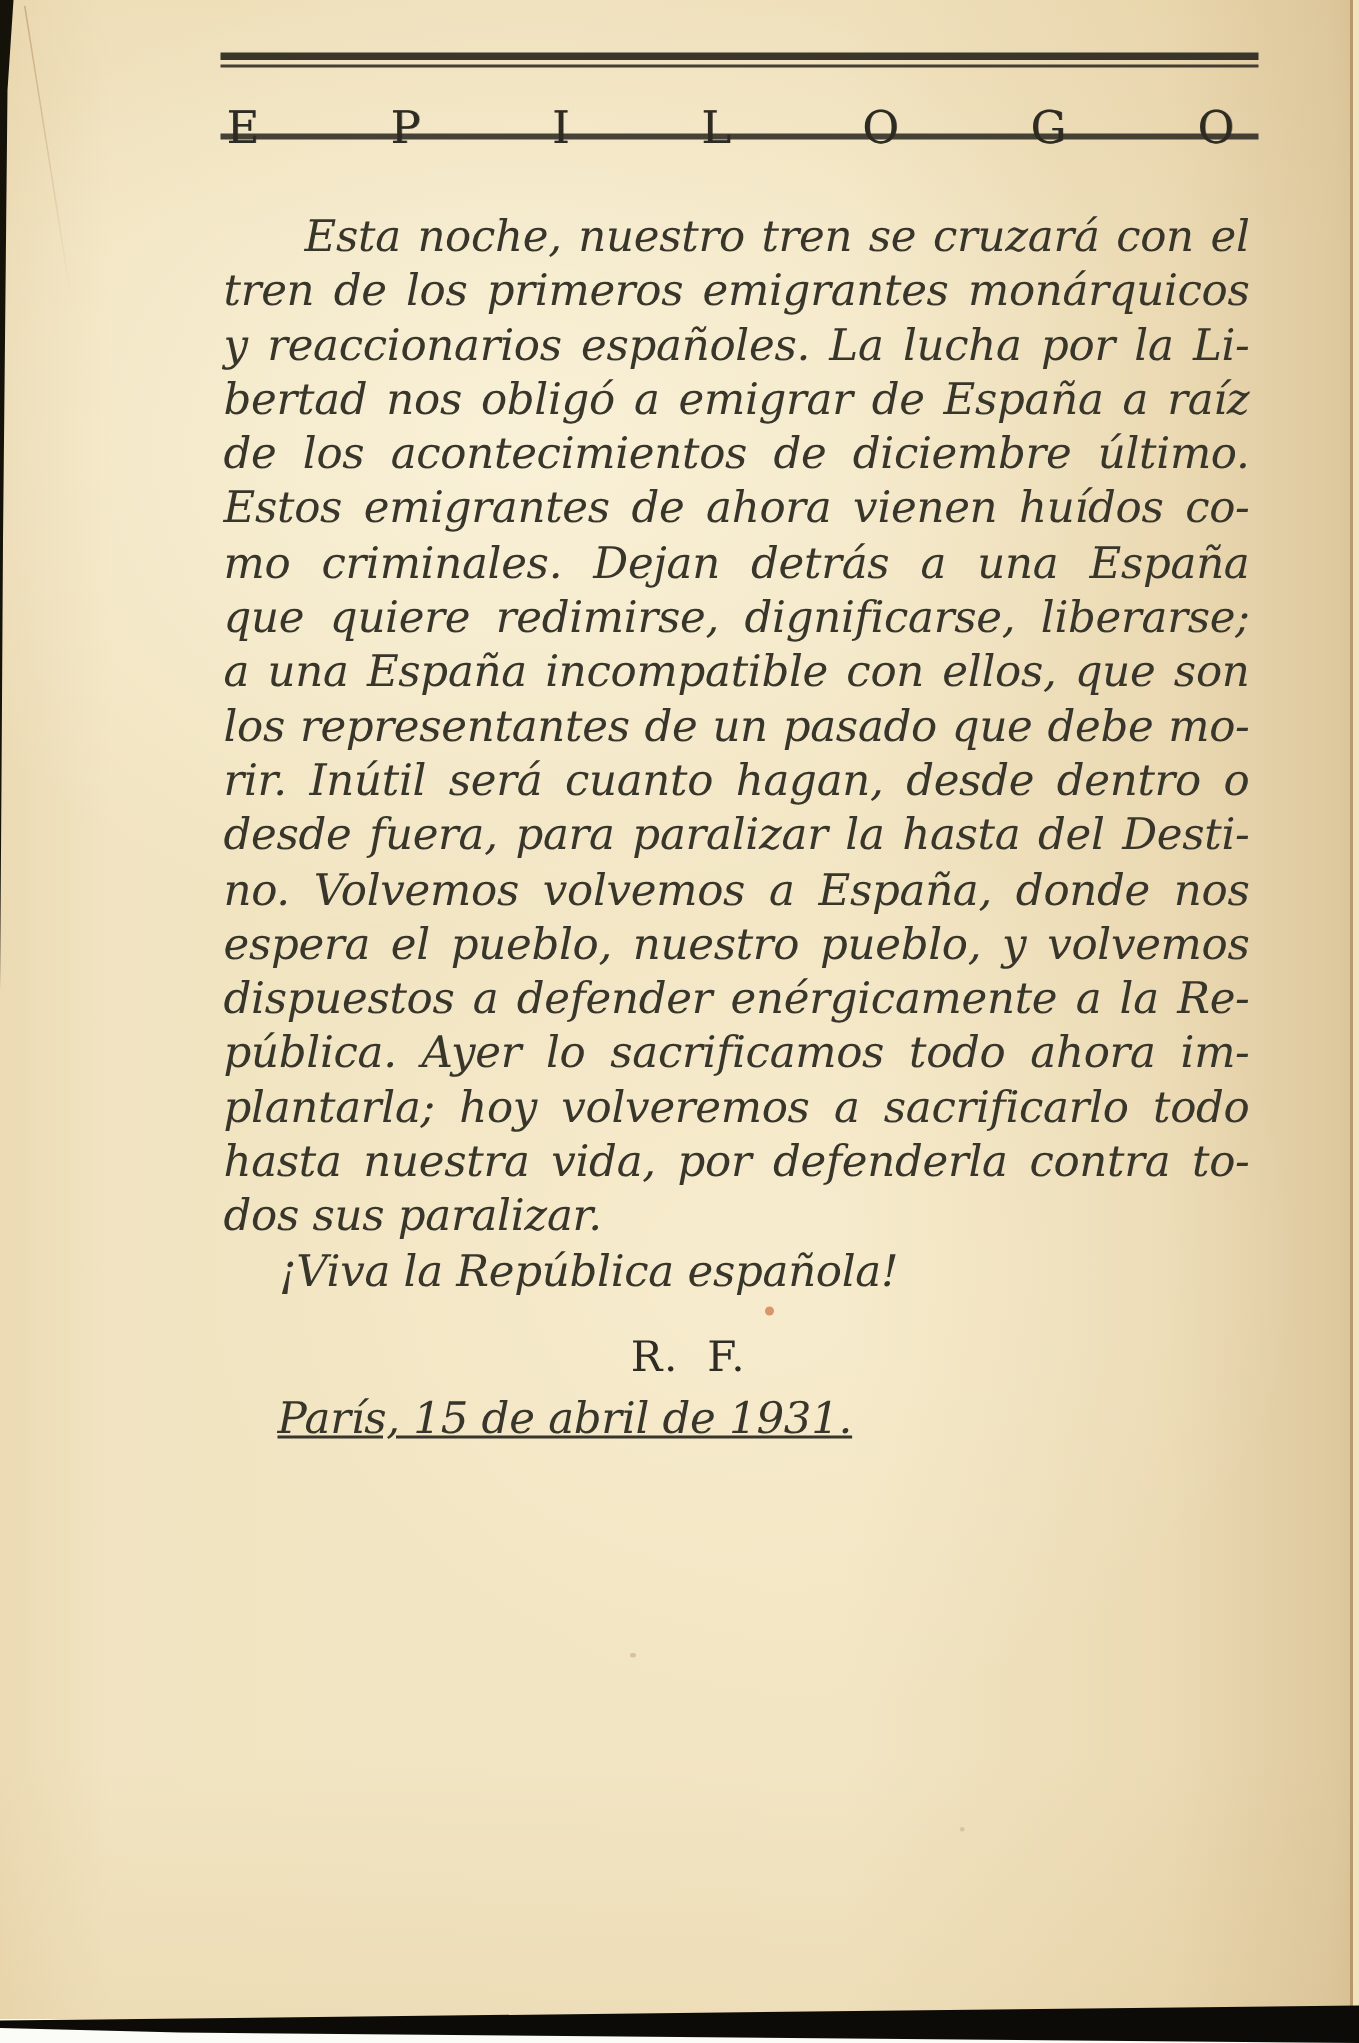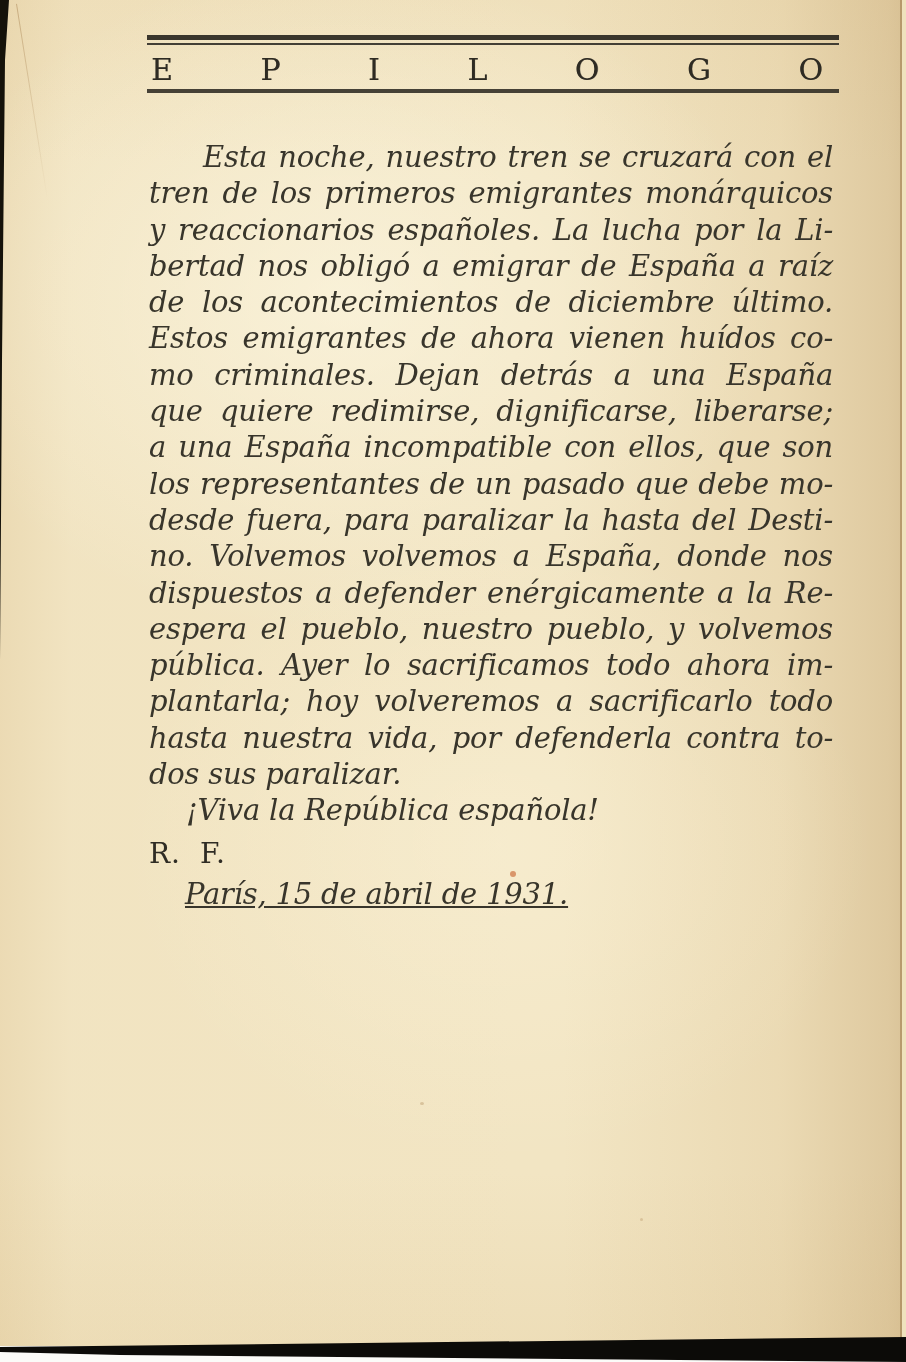--- a/index.html
+++ b/index.html
@@ -15,21 +15,21 @@
       linear-gradient(180deg, rgba(214,180,120,0.10) 0%, rgba(214,180,120,0) 12%, rgba(214,180,120,0) 86%, rgba(205,170,108,0.14) 100%),
       #f2e5c3;
   }
   
   .rule-double{
     position:absolute;left:147px;top:35px;width:692px;height:3px;
     border-top:5px solid #2b2820;border-bottom:2px solid #35322a;
     opacity:0.92;
   }
   .title{
-    position:absolute;left:151px;top:52px;width:672px;height:34px;
+    position:absolute;left:151px;top:68px;width:672px;height:34px;
     font-size:30px;color:#2e2b23;
     text-align:justify;text-align-last:justify;
     text-shadow:0.4px 0.4px 0 rgba(46,43,35,0.45);
     white-space:normal;
   }
   .rule-thin{
     position:absolute;left:147px;top:89px;width:692px;height:4px;
     background:#2d2a22;opacity:0.88;
   }
   
@@ -45,26 +45,26 @@
     text-align:justify;text-align-last:justify;
     white-space:nowrap;
   }
   .bodyline:first-child{text-indent:54px;}
   .bodyline:last-child{text-align-last:left;}
   .para-viva{
     height:36.3px;line-height:36.3px;
     text-indent:37px;
   }
   .signature{
-    margin-top:7px;
+    margin-top:22px;
     height:36px;line-height:36px;
     font-style:normal;
     font-size:28px;
     color:#2f2c24;
-    text-align:left;
+    text-align:center;
     padding-right:64px;
     word-spacing:9px;
     letter-spacing:1px;
   }
   .dateline{
     margin-top:4px;
     height:36.3px;line-height:36.3px;
     text-indent:36px;
     text-decoration:underline;
   }
@@ -103,24 +103,25 @@
         <div class="bodyline">Esta noche, nuestro tren se cruzará con el</div>
         <div class="bodyline">tren de los primeros emigrantes monárquicos</div>
         <div class="bodyline">y reaccionarios españoles. La lucha por la Li-</div>
         <div class="bodyline">bertad nos obligó a emigrar de España a raíz</div>
         <div class="bodyline">de los acontecimientos de diciembre último.</div>
         <div class="bodyline">Estos emigrantes de ahora vienen huídos co-</div>
         <div class="bodyline">mo criminales. Dejan detrás a una España</div>
         <div class="bodyline">que quiere redimirse, dignificarse, liberarse;</div>
         <div class="bodyline">a una España incompatible con ellos, que son</div>
         <div class="bodyline">los representantes de un pasado que debe mo-</div>
+        <div class="bodyline">rir. Inútil será cuanto hagan, desde dentro o</div>
         <div class="bodyline">desde fuera, para paralizar la hasta del Desti-</div>
         <div class="bodyline">no. Volvemos volvemos a España, donde nos</div>
+        <div class="bodyline">espera el pueblo, nuestro pueblo, y volvemos</div>
         <div class="bodyline">dispuestos a defender enérgicamente a la Re-</div>
-        <div class="bodyline">espera el pueblo, nuestro pueblo, y volvemos</div>
         <div class="bodyline">pública. Ayer lo sacrificamos todo ahora im-</div>
         <div class="bodyline">plantarla; hoy volveremos a sacrificarlo todo</div>
         <div class="bodyline">hasta nuestra vida, por defenderla contra to-</div>
         <div class="bodyline">dos sus paralizar.</div>
       </div>
     <div class="para-viva">¡Viva la República española!</div>
     <div class="signature">R. F.</div>
     <div class="dateline">París, 15 de abril de 1931.</div>
   </div>
 

